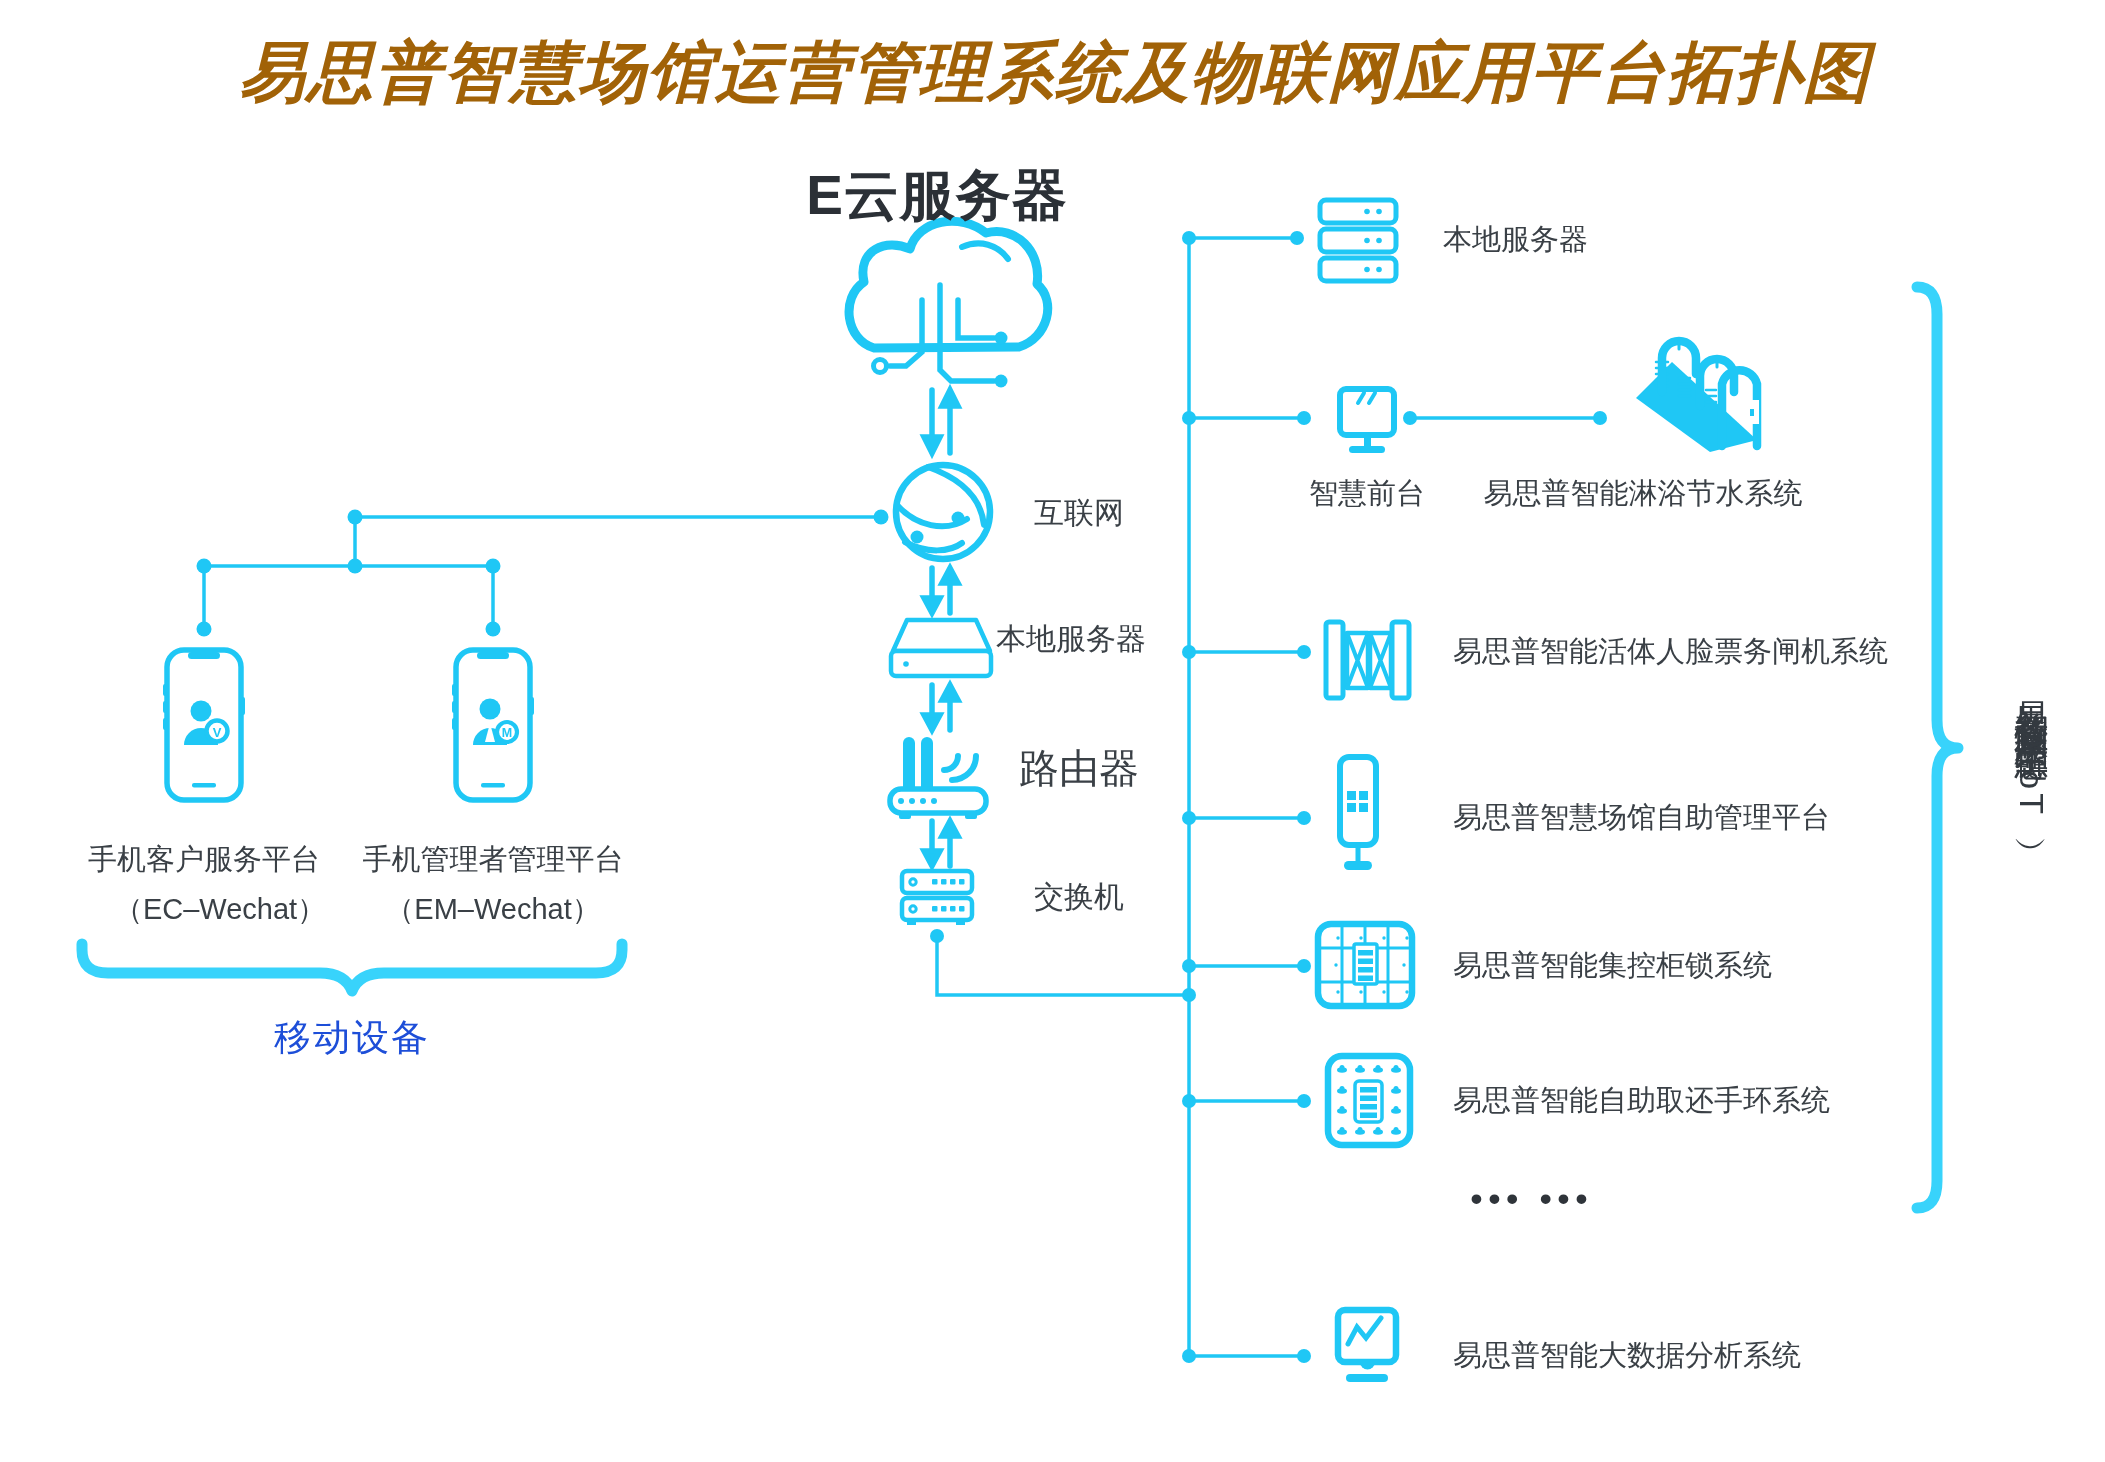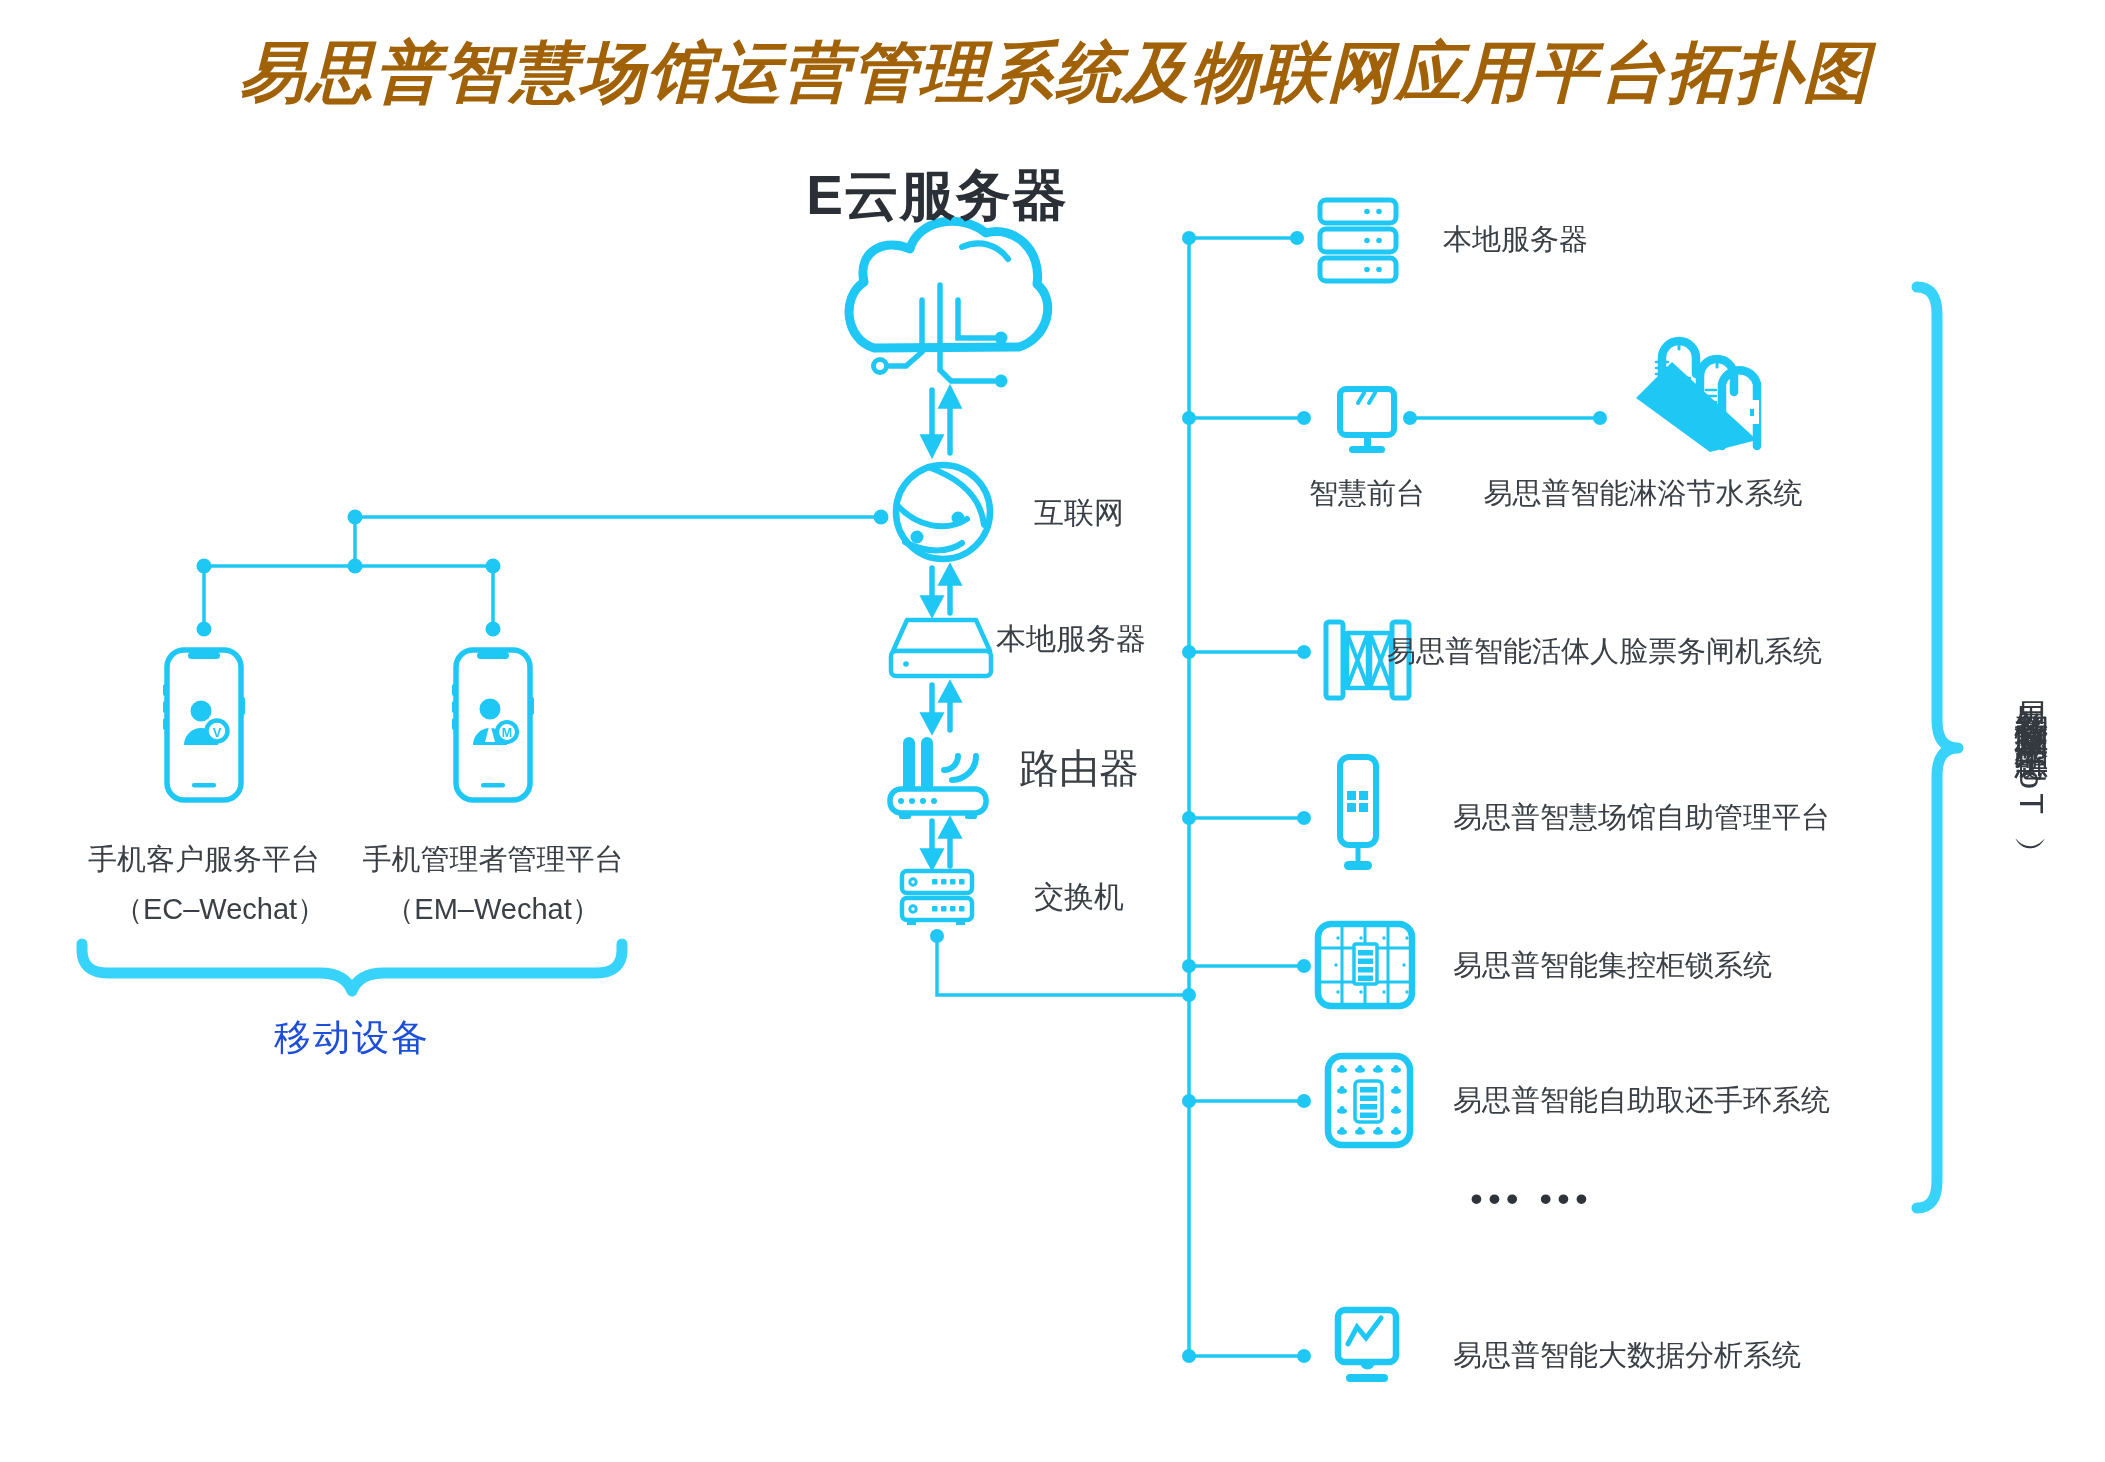--- a/index.html
+++ b/index.html
@@ -305,21 +305,21 @@
 
 <div class="lbl ctr" style="left:204px;top:860px;">手机客户服务平台</div>
 <div class="lbl ctr" style="left:220px;top:910px;">（EC–Wechat）</div>
 <div class="lbl ctr" style="left:493px;top:860px;">手机管理者管理平台</div>
 <div class="lbl ctr" style="left:493px;top:910px;">（EM–Wechat）</div>
 <div class="lbl ctr biglbl" style="left:352px;top:1038px;">移动设备</div>
 
 <div class="lbl lft" style="left:1443px;top:240px;">本地服务器</div>
 <div class="lbl ctr" style="left:1367px;top:494px;">智慧前台</div>
 <div class="lbl ctr" style="left:1643px;top:494px;">易思普智能淋浴节水系统</div>
-<div class="lbl lft" style="left:1387px;top:652px;text-align:right;">易思普智能活体人脸票务闸机系统</div>
+<div class="lbl lft" style="left:1453px;top:652px;text-align:right;">易思普智能活体人脸票务闸机系统</div>
 <div class="lbl lft" style="left:1453px;top:818px;">易思普智慧场馆自助管理平台</div>
 <div class="lbl lft" style="left:1453px;top:966px;text-align:center;">易思普智能集控柜锁系统</div>
 <div class="lbl lft" style="left:1453px;top:1101px;">易思普智能自助取还手环系统</div>
 <div class="lbl ctr dotslbl" style="left:1532px;top:1198px;">••• •••</div>
 <div class="lbl lft" style="left:1453px;top:1356px;">易思普智能大数据分析系统</div>
 
 <div class="lbl ctr vert" style="left:2032px;top:748px;">易思普智慧物联网产品生态链（AIoT）</div>
 
 </div>
 

